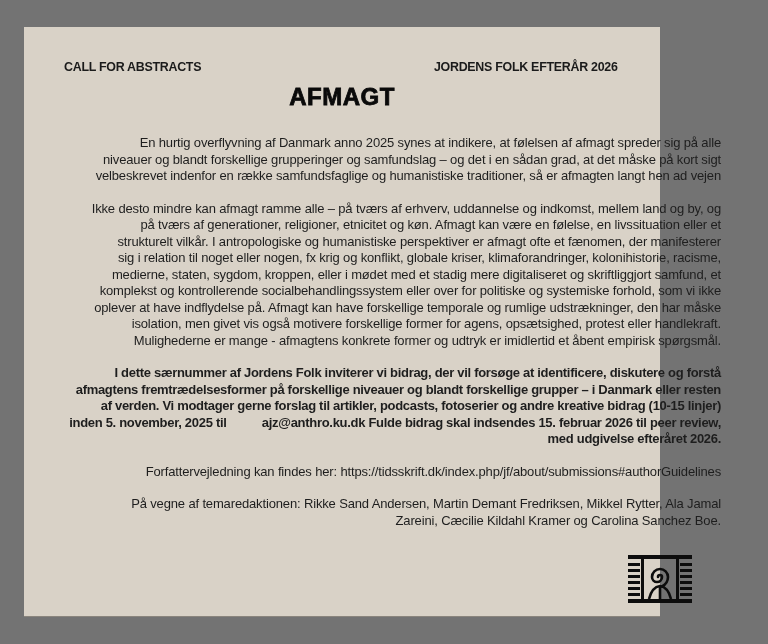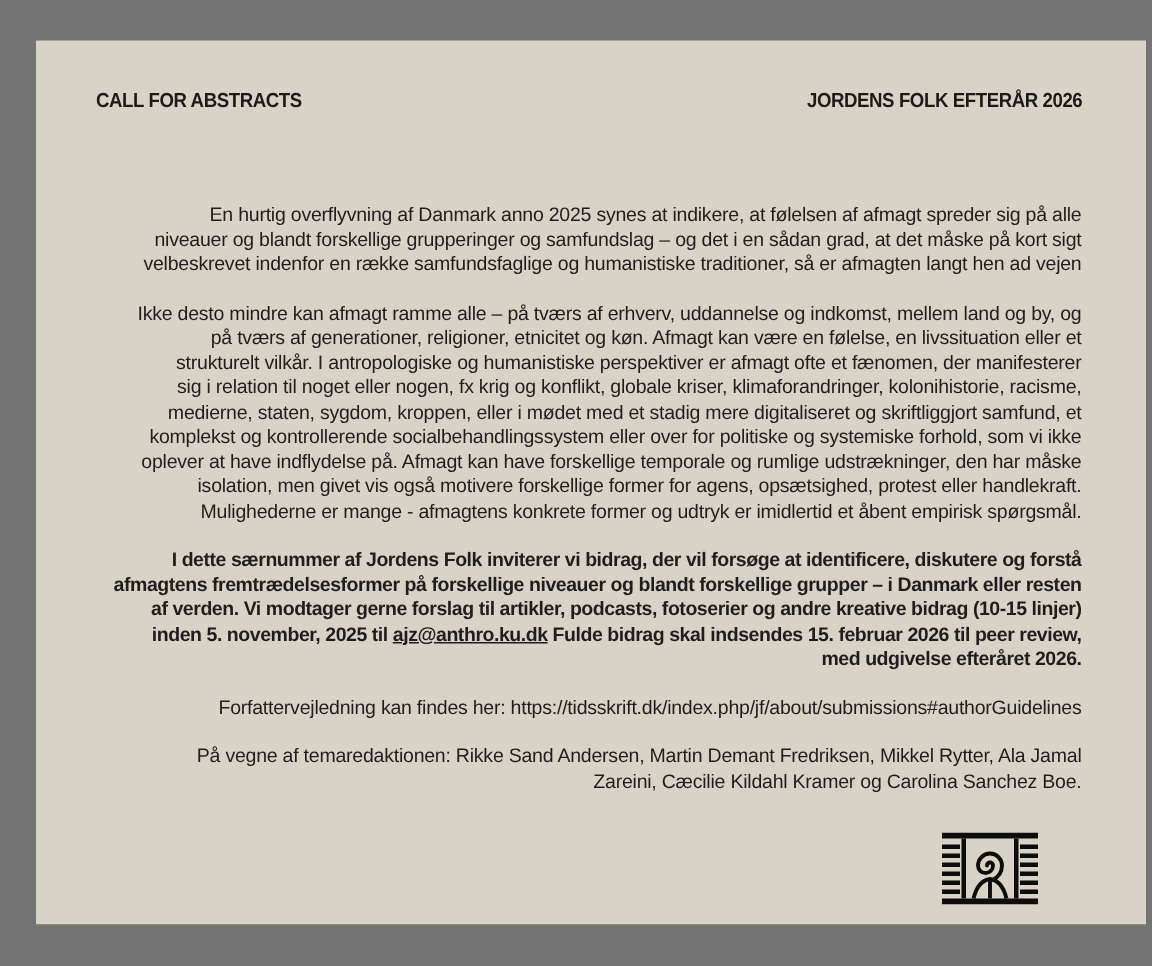--- a/index.html
+++ b/index.html
@@ -6,21 +6,21 @@
   body {
     width: 768px; height: 644px;
     background: #737373;
     position: relative;
     overflow: hidden;
     font-family: "Liberation Sans", "DejaVu Sans", sans-serif;
   }
   .panel {
     position: absolute;
     left: 24px; top: 27px;
-    width: 740px; height: 589px;
+    width: 636px; height: 589px;
     background: #d9d2c7;
     box-shadow: 0 1px 0 #8a857d;
   }
   .hdr {
     position: absolute;
     top: 32px;
     font-size: 13.5px;
     font-weight: bold;
     color: #1b1b1b;
     letter-spacing: -0.3px;
@@ -44,35 +44,36 @@
     width: 660px;
     font-size: 13px;
     line-height: 16.5px;
     color: #1e1e1e;
     letter-spacing: -0.15px;
     text-align: right;
   }
   .body p { margin: 0 0 16px 0; }
   .line { display: block; white-space: nowrap; }
   .bold { font-weight: bold; letter-spacing: -0.3px; }
-  .link { text-decoration: underline; color: #1e1e1e; cursor: pointer; }
+  .link { color: #1e1e1e; cursor: pointer; margin-left: 32px; }
   .logo {
     position: absolute;
     left: 604px; top: 528px;
     width: 64px; height: 48px;
   }
 </style>
 </head>
 <body>
 
 <div class="panel">
 
   <div class="hdr left">CALL FOR ABSTRACTS</div>
   <div class="hdr right">JORDENS FOLK EFTERÅR 2026</div>
 
+  <div class="title">AFMAGT</div>
 
   <div class="body">
     <p>
       <span class="line">En hurtig overflyvning af Danmark anno 2025 synes at indikere, at følelsen af afmagt spreder sig på alle</span>
       <span class="line">niveauer og blandt forskellige grupperinger og samfundslag – og det i en sådan grad, at det måske på kort sigt</span>
       <span class="line">velbeskrevet indenfor en række samfundsfaglige og humanistiske traditioner, så er afmagten langt hen ad vejen</span>
     </p>
 
     <p>
       <span class="line">Ikke desto mindre kan afmagt ramme alle – på tværs af erhverv, uddannelse og indkomst, mellem land og by, og</span>

